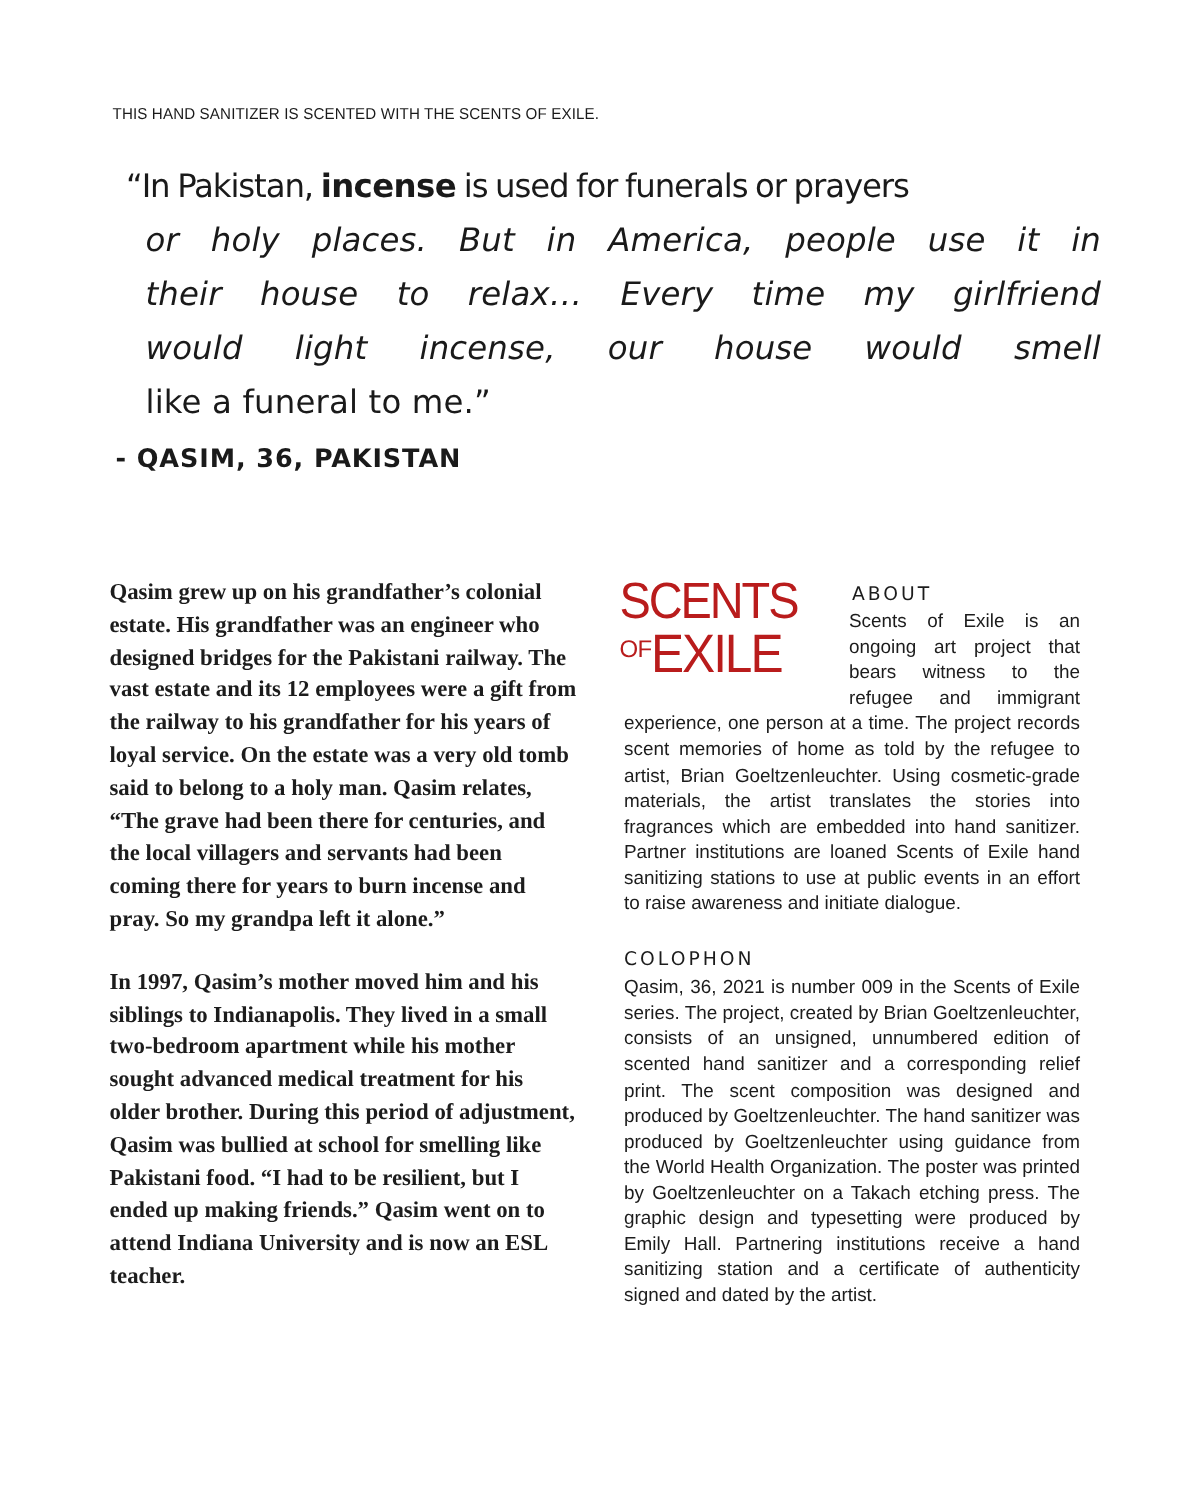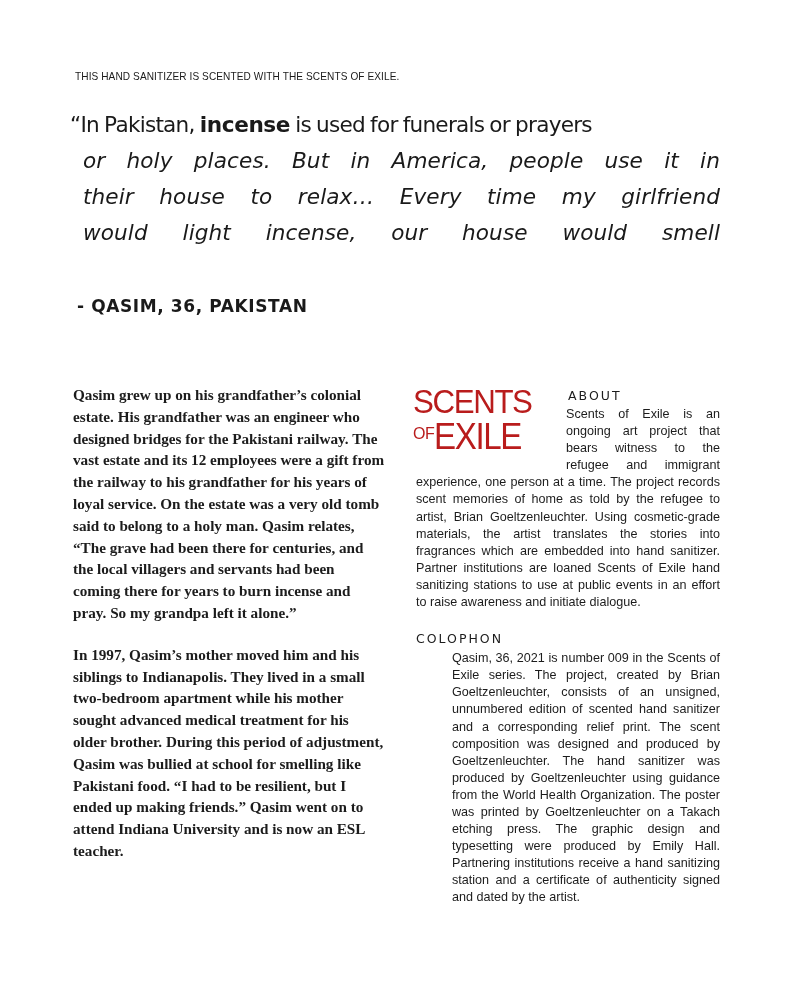--- a/index.html
+++ b/index.html
@@ -8,21 +8,21 @@
       color: #1a1a1a;
       font-family: "Liberation Sans", sans-serif;
     }
     .header-note {
       position: absolute; left: 75px; top: 70px;
       font-family: "Liberation Sans", sans-serif;
       font-size: 10.5px; letter-spacing: 0.1px;
       transform: scaleX(0.96); transform-origin: left top;
     }
     .quote {
-      position: absolute; left: 70px; top: 107px; width: 650px;
+      position: absolute; left: 84px; top: 107px; width: 650px;
       font-family: "DejaVu Sans", sans-serif;
       font-size: 21.6px; line-height: 36px;
       letter-spacing: 0.1px;
     }
     .quote .line { display: block; white-space: nowrap; }
     .quote .line.indent { padding-left: 13px; }
     .quote .line.just { text-align: justify; text-align-last: justify; white-space: normal; font-style: italic; }
     .quote .first { letter-spacing: -0.75px; word-spacing: -1px; }
     .quote .first b { font-weight: bold; letter-spacing: -0.4px; }
     .attribution {
@@ -52,32 +52,33 @@
     }
     .right-col .section-title {
       font-family: "DejaVu Sans", sans-serif;
       font-size: 12.5px; letter-spacing: 2px; font-weight: normal;
       line-height: 16px;
     }
     .about-title { margin-left: 152px; }
     .about-float { float: left; width: 150px; height: 74px; }
     .right-col p { margin: 2px 0 0 0; text-align: justify; }
     .colophon { margin-top: 20px; }
-    .colophon p { margin-top: 3px; margin-left: 36px; }
+    .colophon p { margin-top: 3px; }
   </style>
 </head>
 <body>
 
 <div class="header-note">THIS HAND SANITIZER IS SCENTED WITH THE SCENTS OF EXILE.</div>
 
 <div class="quote">
   <span class="line first"><span>“</span><span>In Pakistan, </span><b>incense</b><span> is used for funerals or prayers</span></span>
   <span class="line indent just">or holy places. But in America, people use it in</span>
   <span class="line indent just">their house to relax… Every time my girlfriend</span>
   <span class="line indent just">would light incense, our house would smell</span>
+  <span class="line indent">like a funeral to me.”</span>
 </div>
 
 <div class="attribution">- QASIM, 36, PAKISTAN</div>
 
 <div class="left-col">
   <p>Qasim grew up on his grandfather’s colonial estate. His grandfather was an engineer who designed bridges for the Pakistani railway. The vast estate and its 12 employees were a gift from the railway to his grandfather for his years of loyal service. On the estate was a very old tomb said to belong to a holy man. Qasim relates, “The grave had been there for centuries, and the local villagers and servants had been coming there for years to burn incense and pray. So my grandpa left it alone.”</p>
   <p>In 1997, Qasim’s mother moved him and his siblings to Indianapolis. They lived in a small two-bedroom apartment while his mother sought advanced medical treatment for his older brother. During this period of adjustment, Qasim was bullied at school for smelling like Pakistani food. “I had to be resilient, but I ended up making friends.” Qasim went on to attend Indiana University and is now an ESL teacher.</p>
 </div>
 
 <div class="logo">

